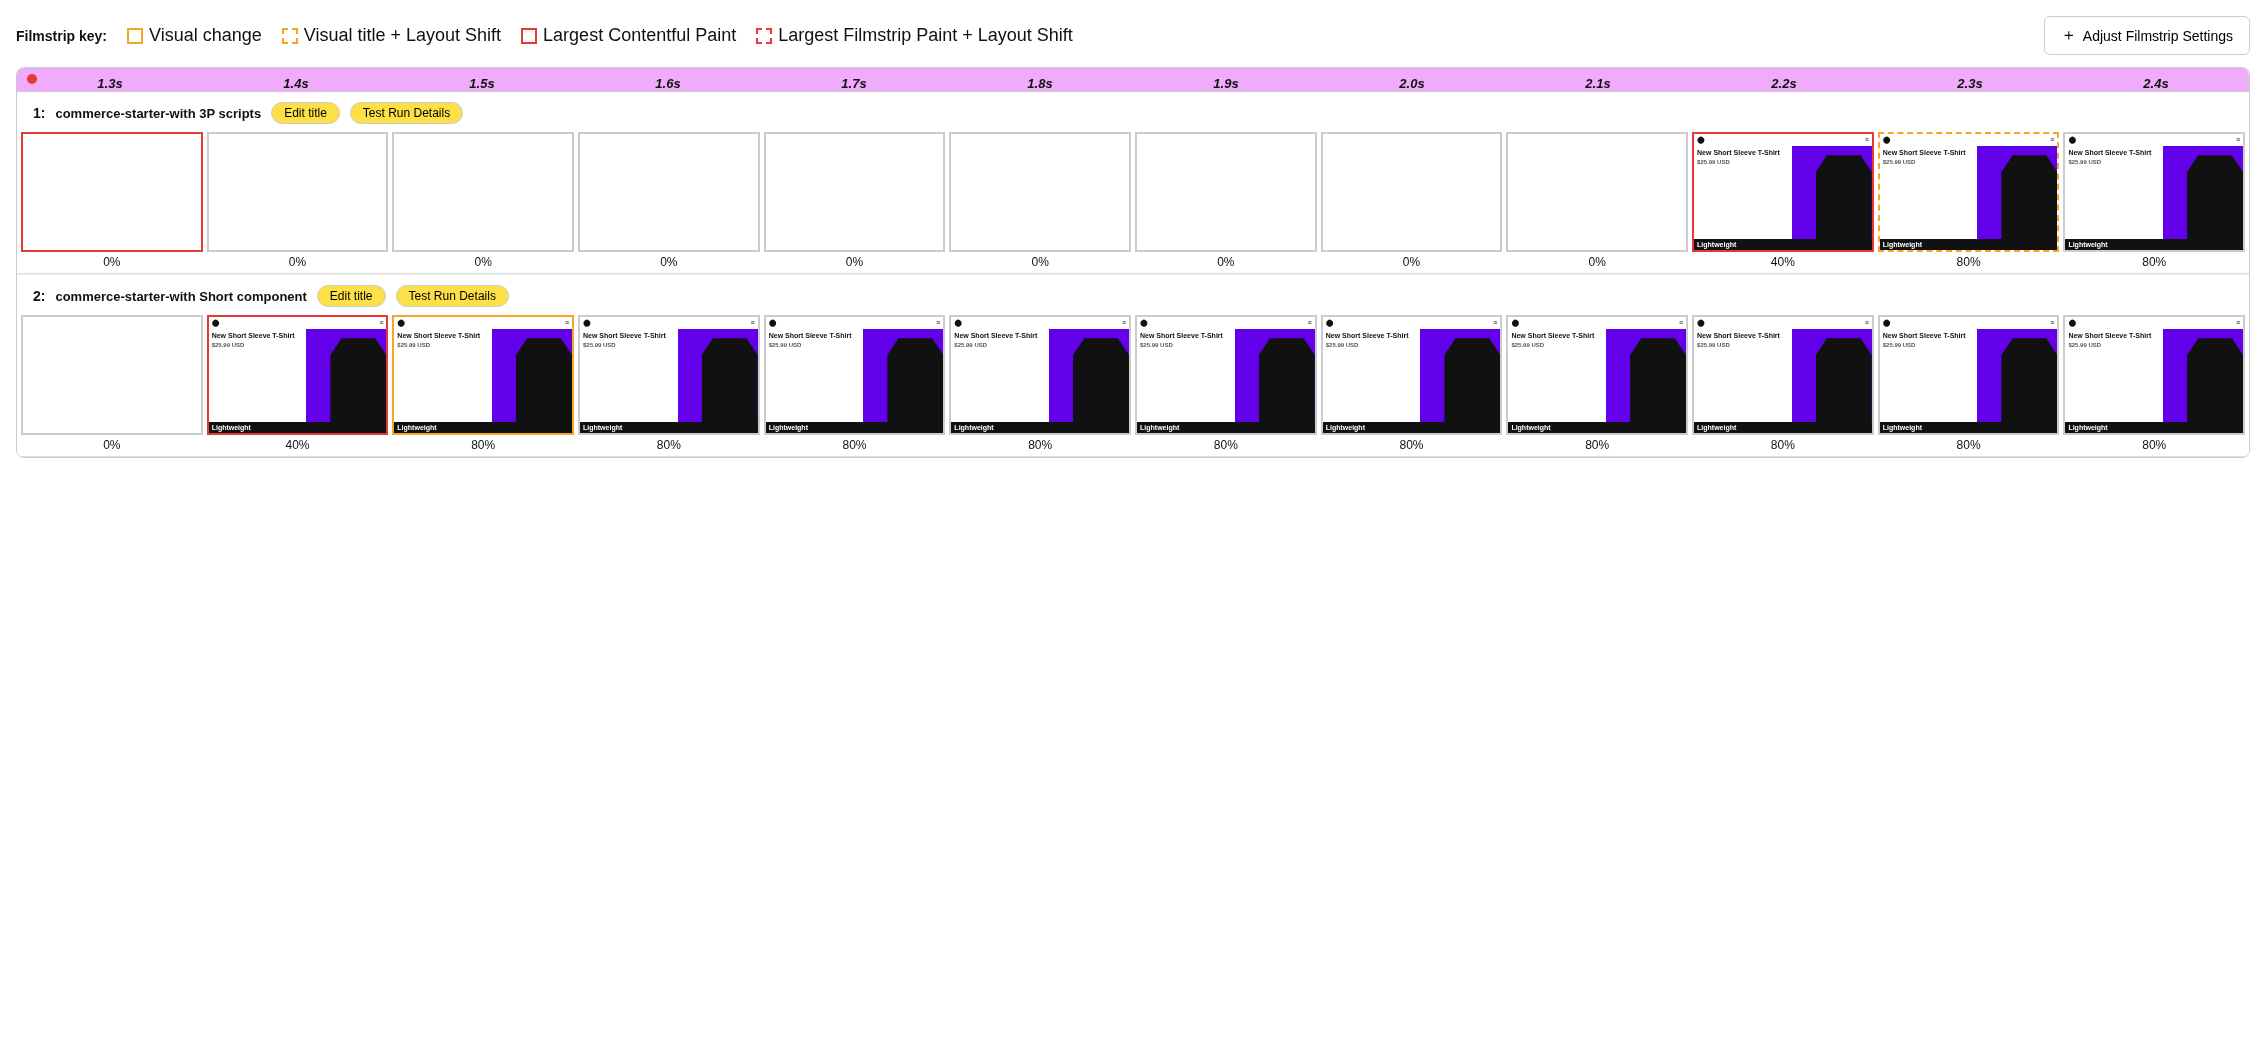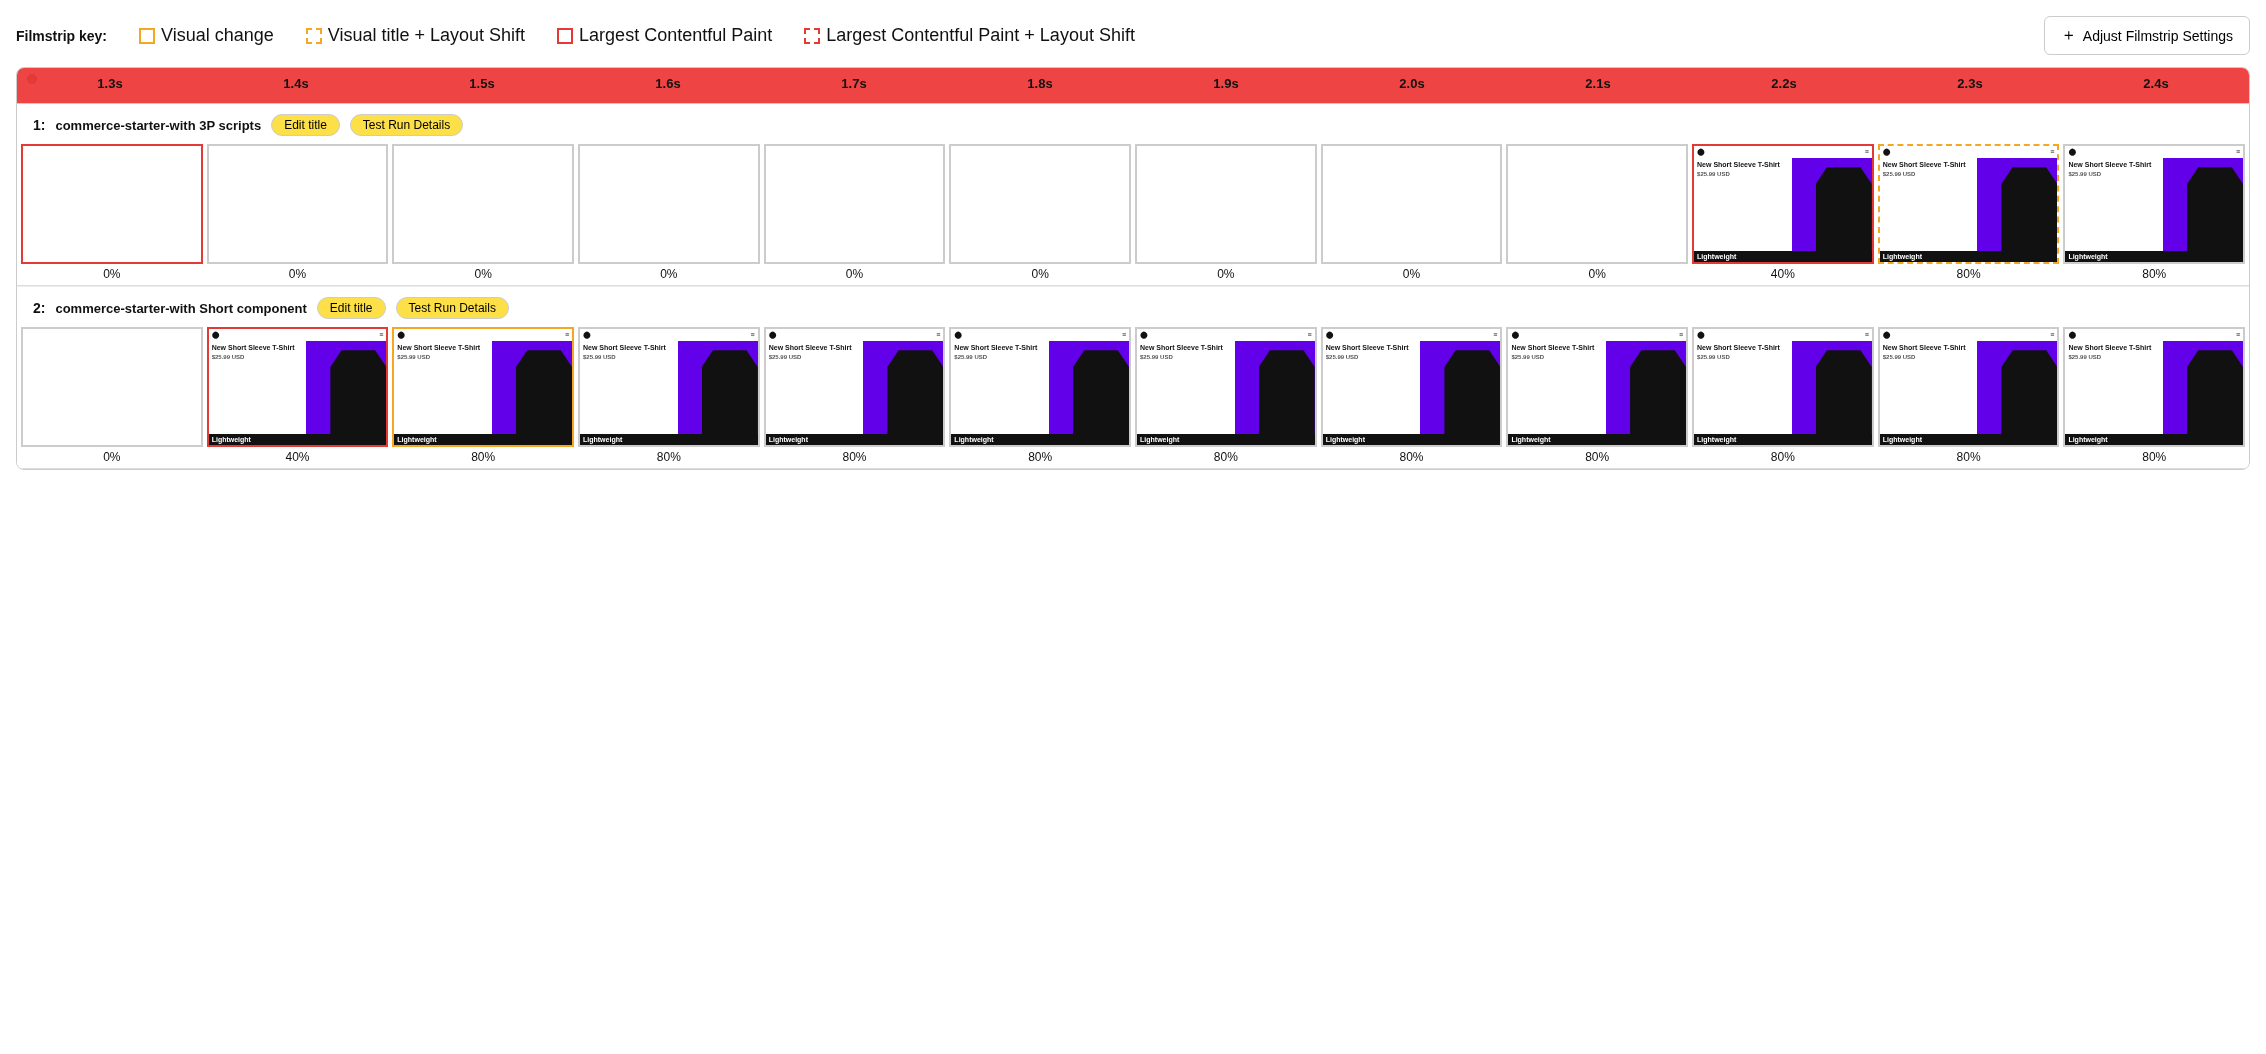--- a/index.html
+++ b/index.html
@@ -14,21 +14,21 @@
     .top-bar {
       display: flex;
       align-items: center;
       justify-content: space-between;
       margin-bottom: 12px;
     }
 
     .legend {
       display: flex;
       align-items: center;
-      gap: 32px;
+      gap: 20px;
       flex-wrap: wrap;
     }
 
     .legend-title {
       font-weight: 700;
       font-size: 14px;
     }
 
     .legend-item {
       display: flex;
@@ -79,24 +79,25 @@
 
     .filmstrip-container {
       border: 1.5px solid #ccc;
       border-radius: 8px;
       overflow: hidden;
     }
 
     
     .timeline-ruler {
       display: flex;
-      padding: 8px 0 12px 0;
+      padding: 8px 0 0 0;
       border-bottom: 1px solid #ccc;
-      background: #ef4444;
+      background: #f0abfc;
       position: relative;
+      font-style: italic;
     }
 
     .timeline-ruler .red-dot {
       width: 10px;
       height: 10px;
       border-radius: 50%;
       background: #e53935;
       position: absolute;
       top: 6px;
       left: 10px;
@@ -271,21 +272,21 @@
       <span>Visual title + Layout Shift</span>
     </div>
 
     <div class="legend-item">
       <div class="legend-box lcp"></div>
       <span>Largest Contentful Paint</span>
     </div>
 
     <div class="legend-item">
       <div class="legend-box lcp-ls"></div>
-      <span>Largest Contentful Paint + Layout Shift</span>
+      <span>Largest Filmstrip Paint + Layout Shift</span>
     </div>
   </div>
 
   <button class="adjust-btn">
     <span class="plus-icon">＋</span>
     <span>Adjust Filmstrip Settings</span>
   </button>
 </div>
 
 <div class="filmstrip-container">

